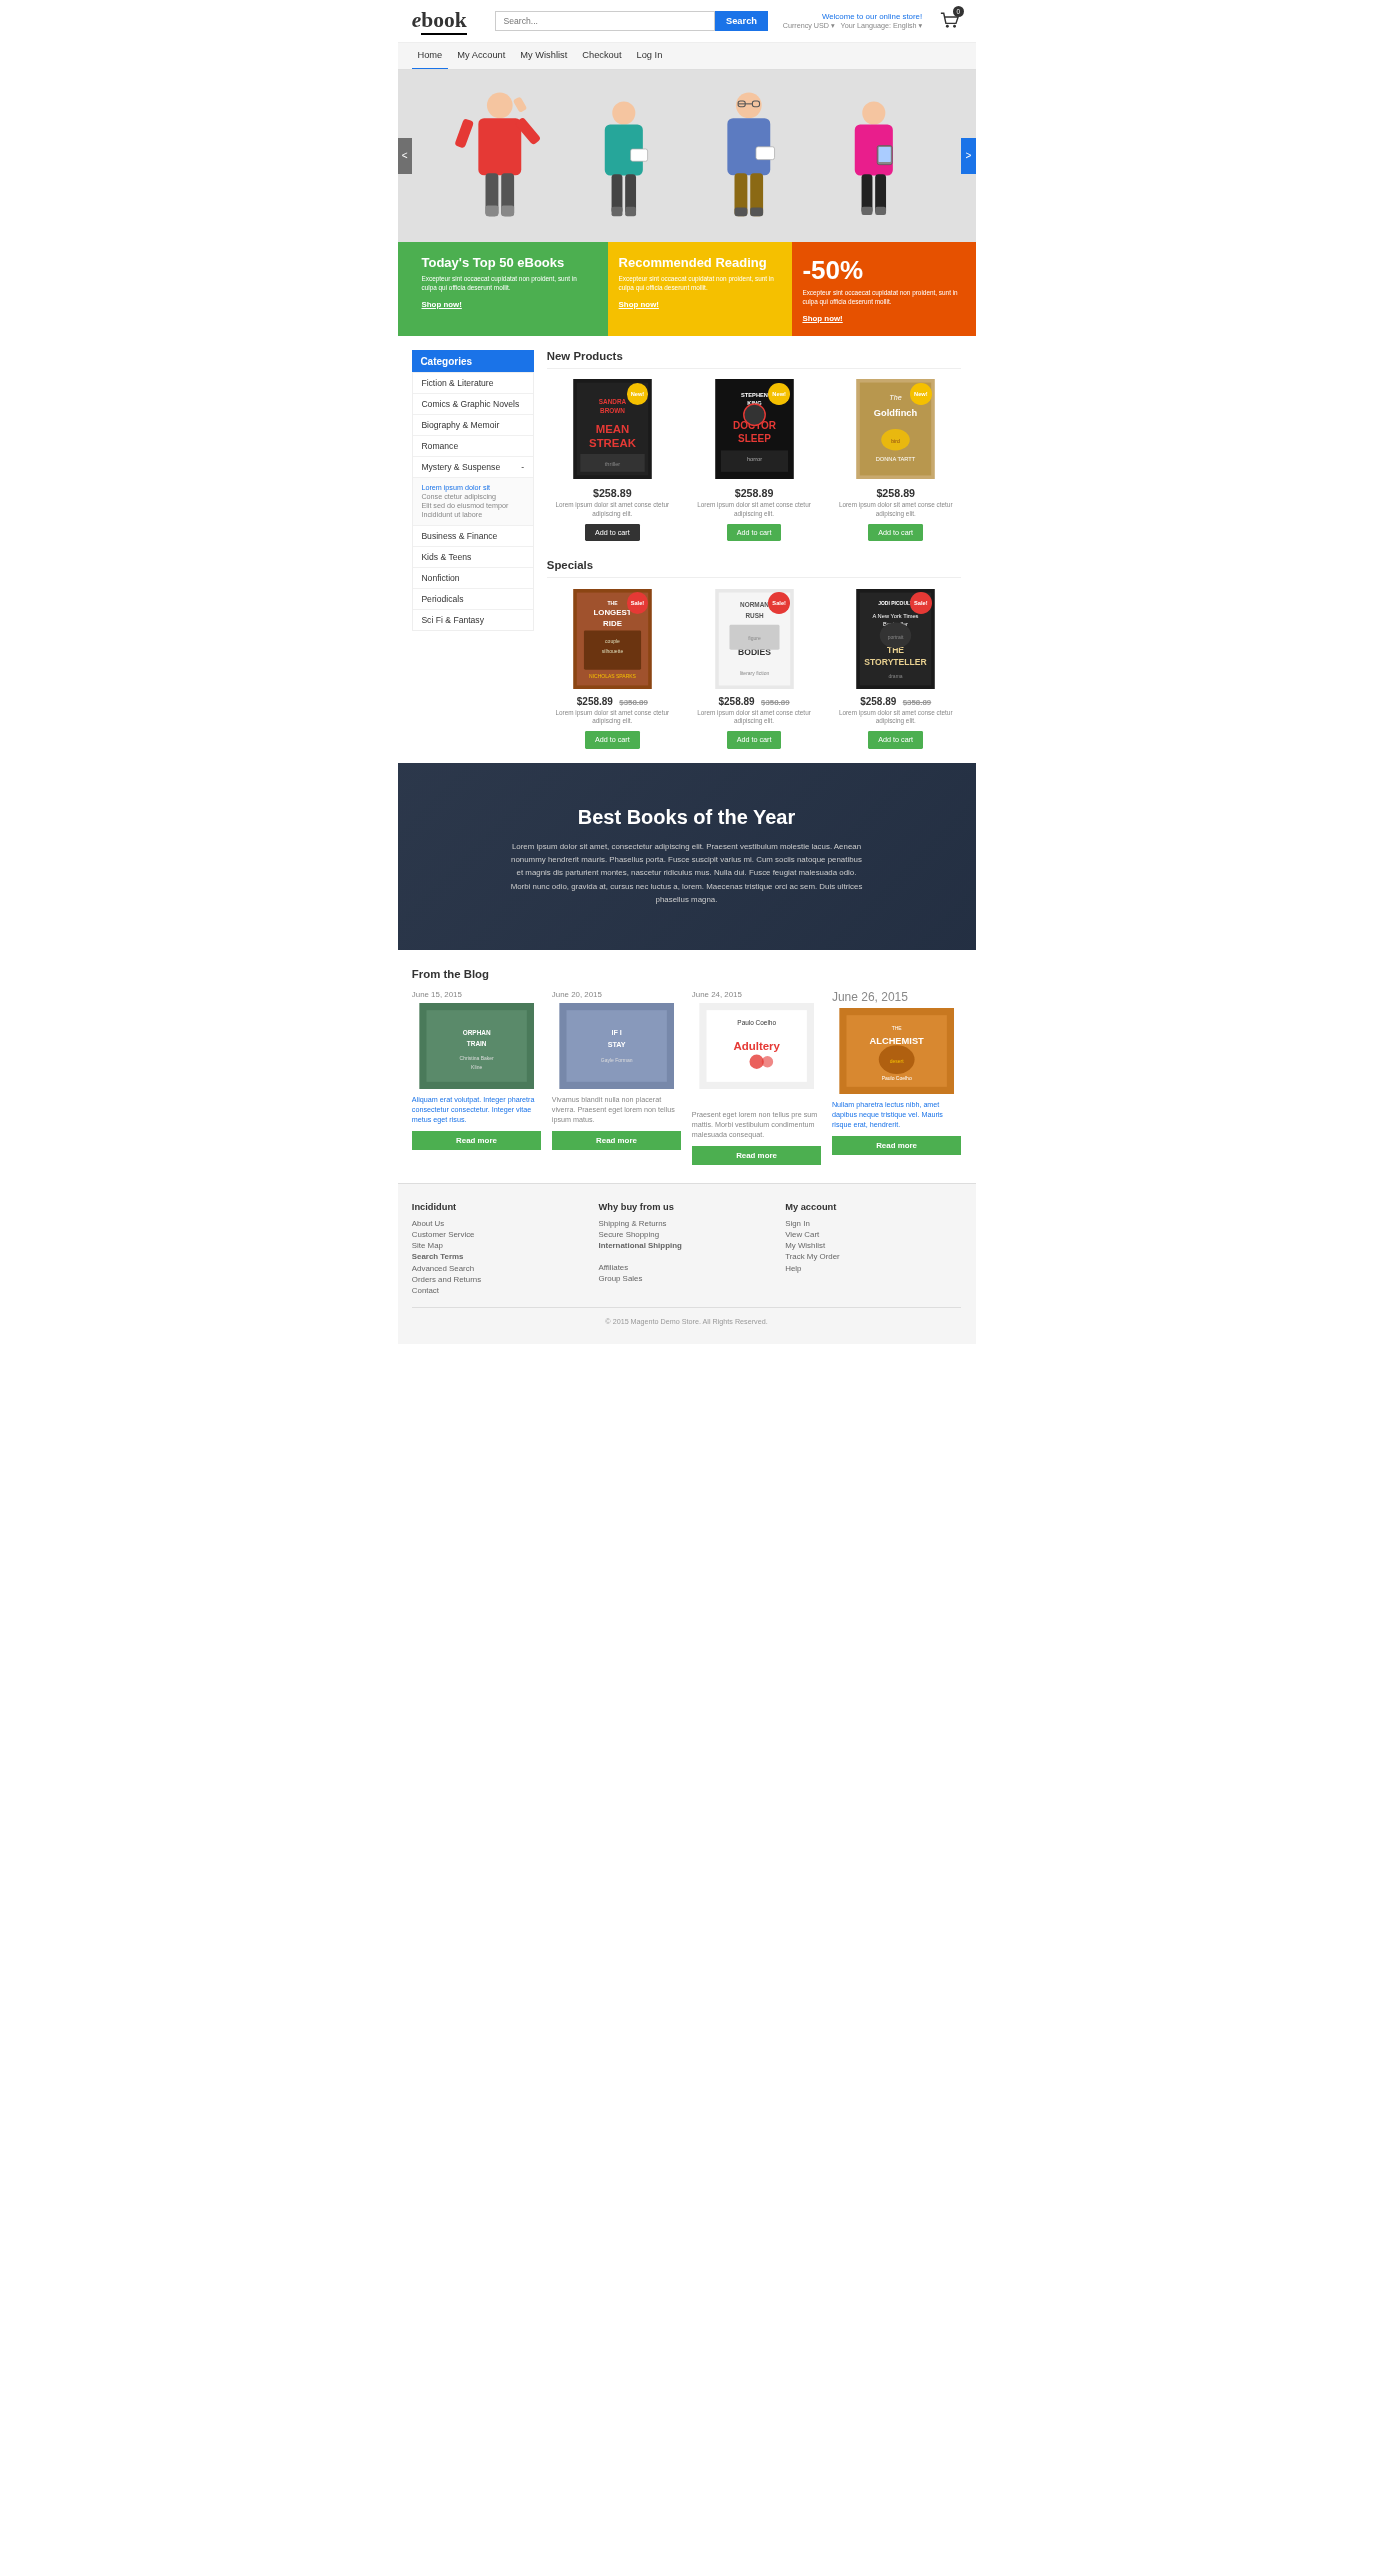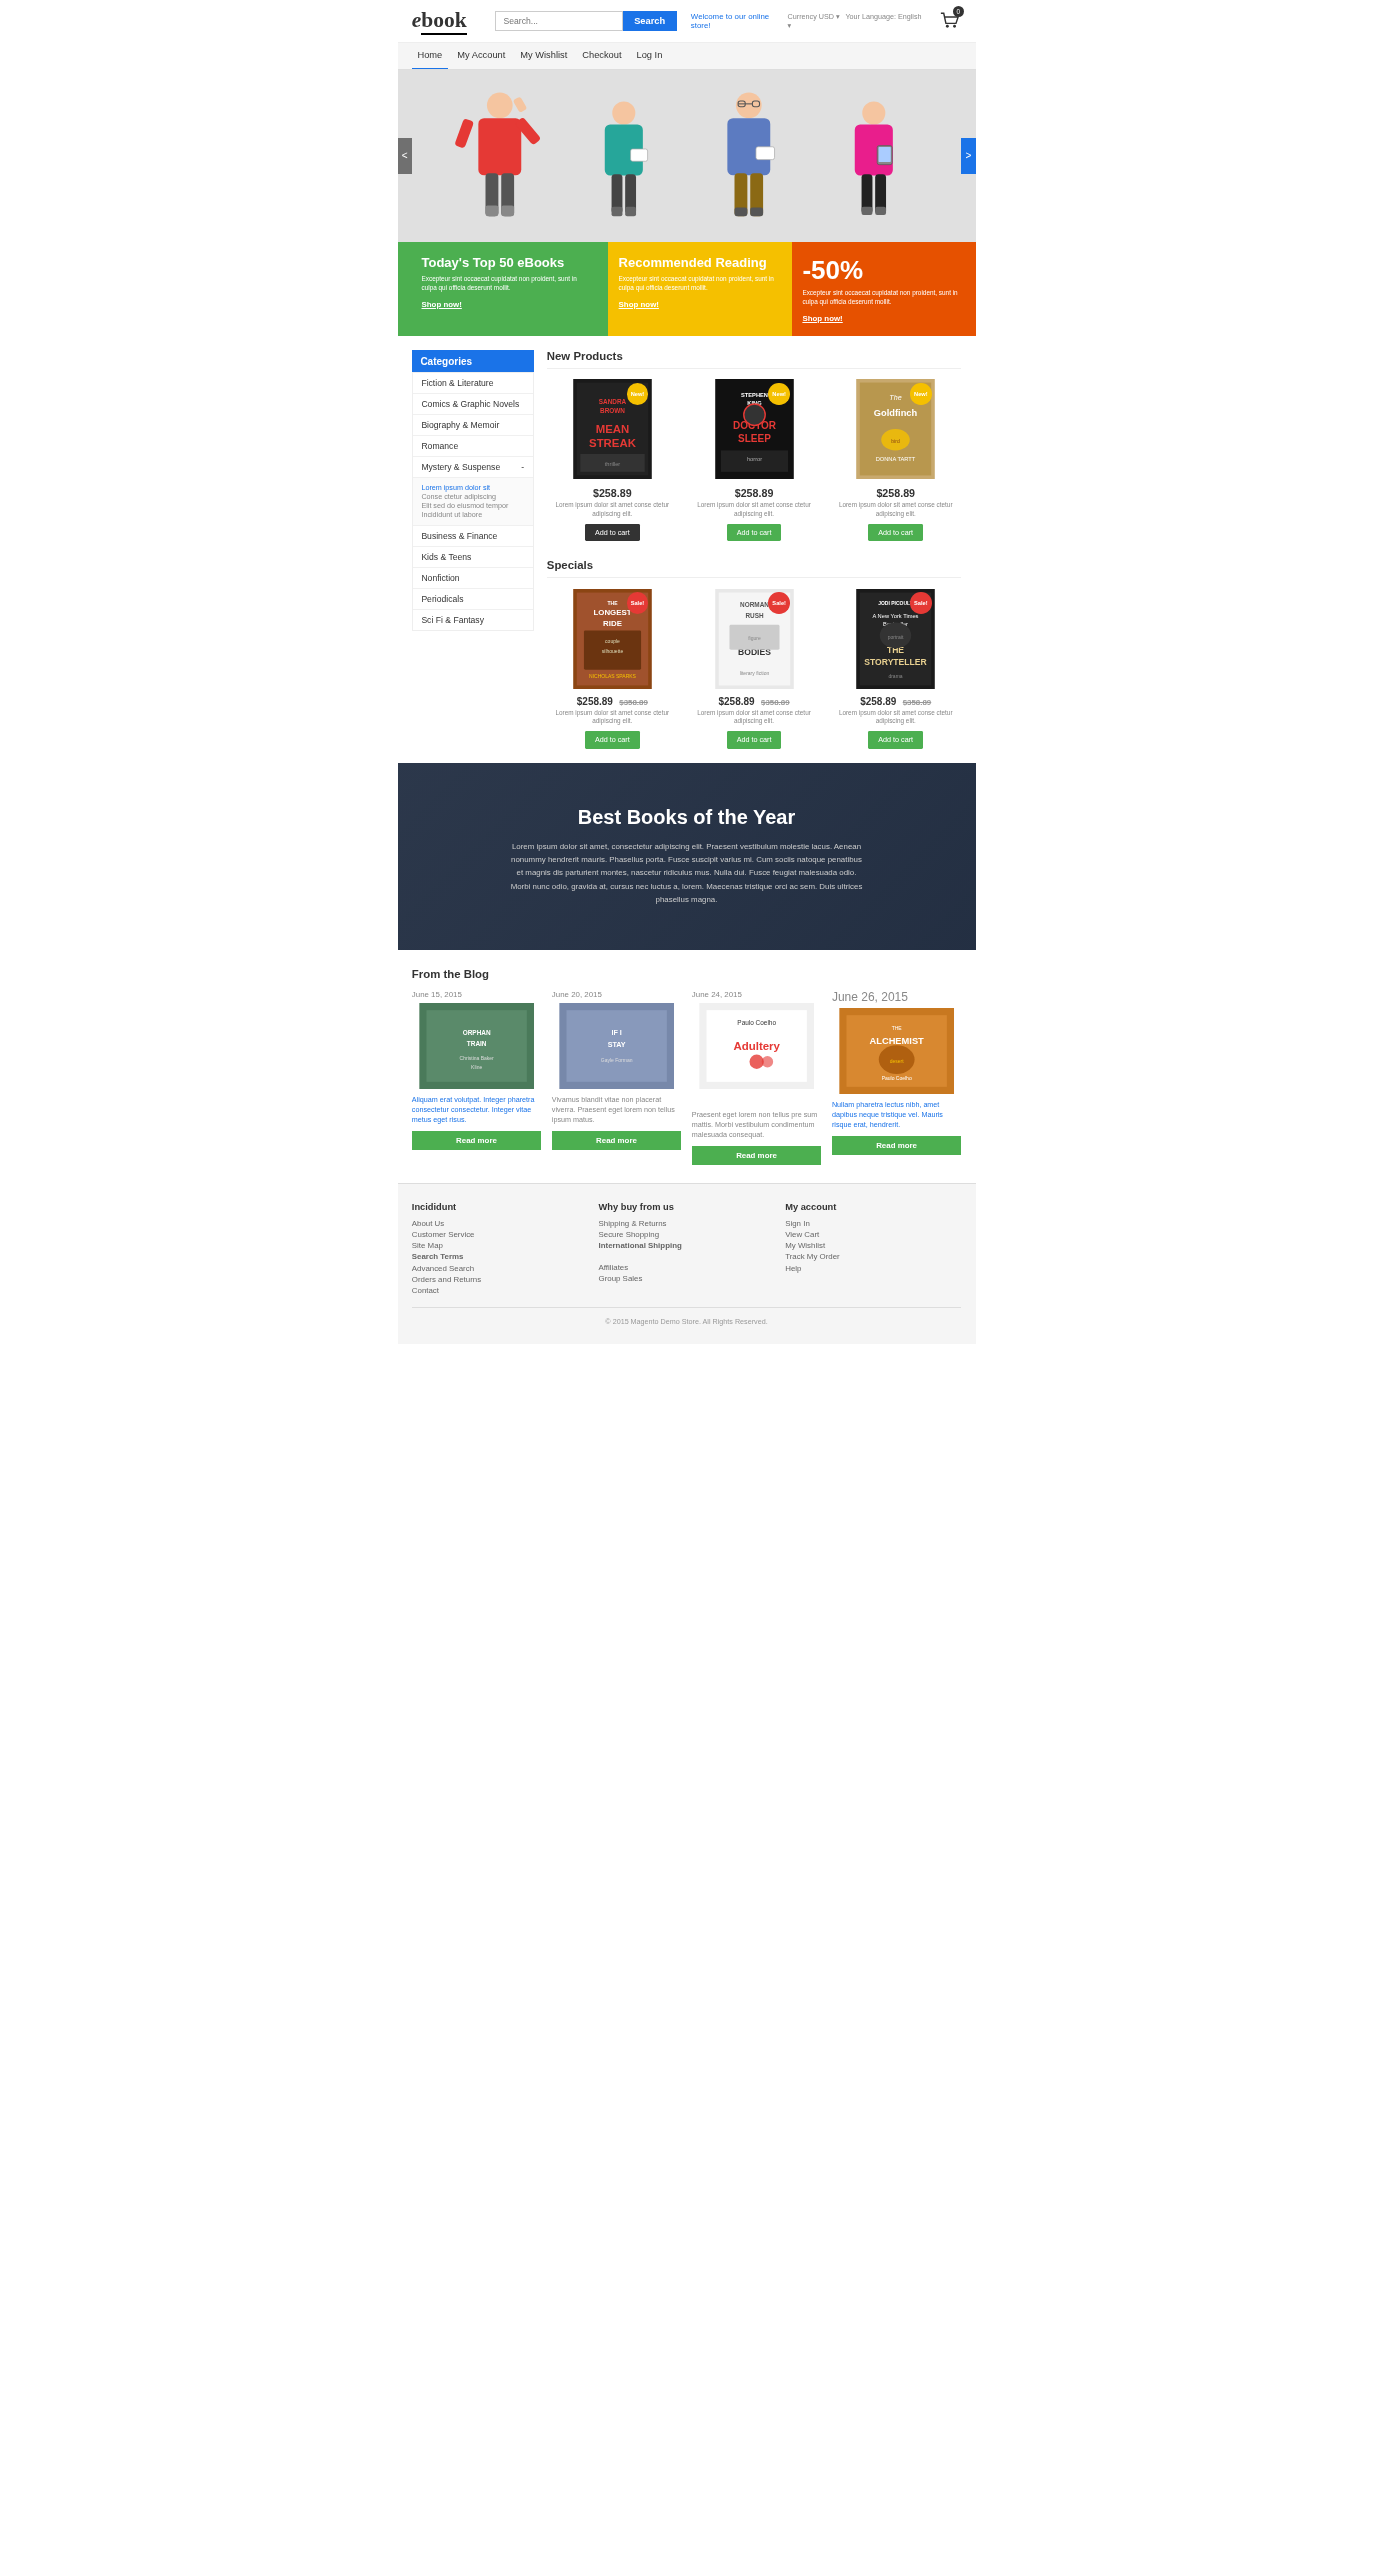--- a/index.html
+++ b/index.html
@@ -12,21 +12,21 @@
 <body>
 
 <header style="display:flex;align-items:center;padding:8.6px 14.3px;border-bottom:0.7px solid #eee;background:#fff;">
   <div style="font-size:21.5px;font-weight:bold;font-family:Georgia,serif;margin-right:14.3px;line-height:1;">
     <span style="font-style:italic;font-weight:bold;">e</span><span style="font-weight:900;border-bottom:2.1px solid #000;padding-bottom:0.7px;">book</span>
   </div>
   <div style="flex:1;display:flex;margin:0 14.3px;">
     <input type="text" style="flex: 1 1 0%; border: 0.7px solid rgb(204, 204, 204); padding: 4.3px 7.2px; font-size: 8.6px; outline: none;" placeholder="Search...">
     <button style="background:#1a73e8;color:#fff;border:none;padding:4.3px 11.4px;cursor:pointer;font-size:9.3px;font-weight:bold;">Search</button>
   </div>
-  <div style="display:flex;flex-direction:row;align-items:flex-end;margin-right:16px;">
+  <div style="display:flex;flex-direction:column;align-items:flex-end;margin-right:16px;">
     <span style="color:#1a73e8;font-size:7.9px;">Welcome to our online store!</span>
     <span style="color:#888;font-size:7.2px;"><span>Currency USD</span> ▾ &nbsp; <span>Your Language: English</span> ▾</span>
   </div>
   <div style="position:relative;cursor:pointer;">
     <svg width="23" height="23" viewBox="0 0 32 32" fill="none">
       <path d="M4 6h4l3 14h14l3-9H9" stroke="#333" stroke-width="2" fill="none"></path>
       <circle cx="13" cy="24" r="2" fill="#333"></circle>
       <circle cx="23" cy="24" r="2" fill="#333"></circle>
     </svg>
     <span style="position:absolute;top:-2.9px;right:-2.9px;background:#333;color:#fff;border-radius:50%;width:11.4px;height:11.4px;font-size:6.4px;display:flex;align-items:center;justify-content:center;">0</span>
@@ -323,21 +323,21 @@
       <div style="font-size:7.9px;color:#888;margin-bottom:3.6px;">June 20, 2015</div>
       <div style="width:100%;height:86px;margin-bottom:5.7px;overflow:hidden;">
         <svg viewBox="0 0 160 120" width="100%" height="86" style="font-size:13px">
           <rect width="160" height="120" fill="#7788aa"></rect>
           <rect x="10" y="10" width="140" height="100" fill="#8899bb"></rect>
           <text x="80" y="45" text-anchor="middle" fill="#fff" font-size="10" font-weight="bold">IF I</text>
           <text x="80" y="62" text-anchor="middle" fill="#fff" font-size="10" font-weight="bold">STAY</text>
           <text x="80" y="82" text-anchor="middle" fill="#ddd" font-size="7">Gayle Forman</text>
         </svg>
       </div>
-      <p style="font-size:7.2px;color:#888;line-height:1.4;margin-bottom:5.7px;">Vivamus blandit vitae non placerat viverra. Praesent eget lorem non tellus ipsum matus.</p>
+      <p style="font-size:7.2px;color:#888;line-height:1.4;margin-bottom:5.7px;">Vivamus blandit nulla non placerat viverra. Praesent eget lorem non tellus ipsum matus.</p>
       <button style="display:block;text-align:center;background:#4caf50;color:#fff;border:none;padding:5px 0;font-size:7.9px;cursor:pointer;width:100%;font-weight:bold;">Read more</button>
     </div>
 
     <div style="flex:1;">
       <div style="font-size:7.9px;color:#888;margin-bottom:3.6px;">June 24, 2015</div>
       <div style="width:100%;height:86px;margin-bottom:21px;overflow:hidden;">
         <svg viewBox="0 0 160 120" width="100%" height="86" style="font-size:13px">
           <rect width="160" height="120" fill="#f0f0f0"></rect>
           <rect x="10" y="10" width="140" height="100" fill="#fff"></rect>
           <text x="80" y="30" text-anchor="middle" fill="#333" font-size="9">Paulo Coelho</text>

